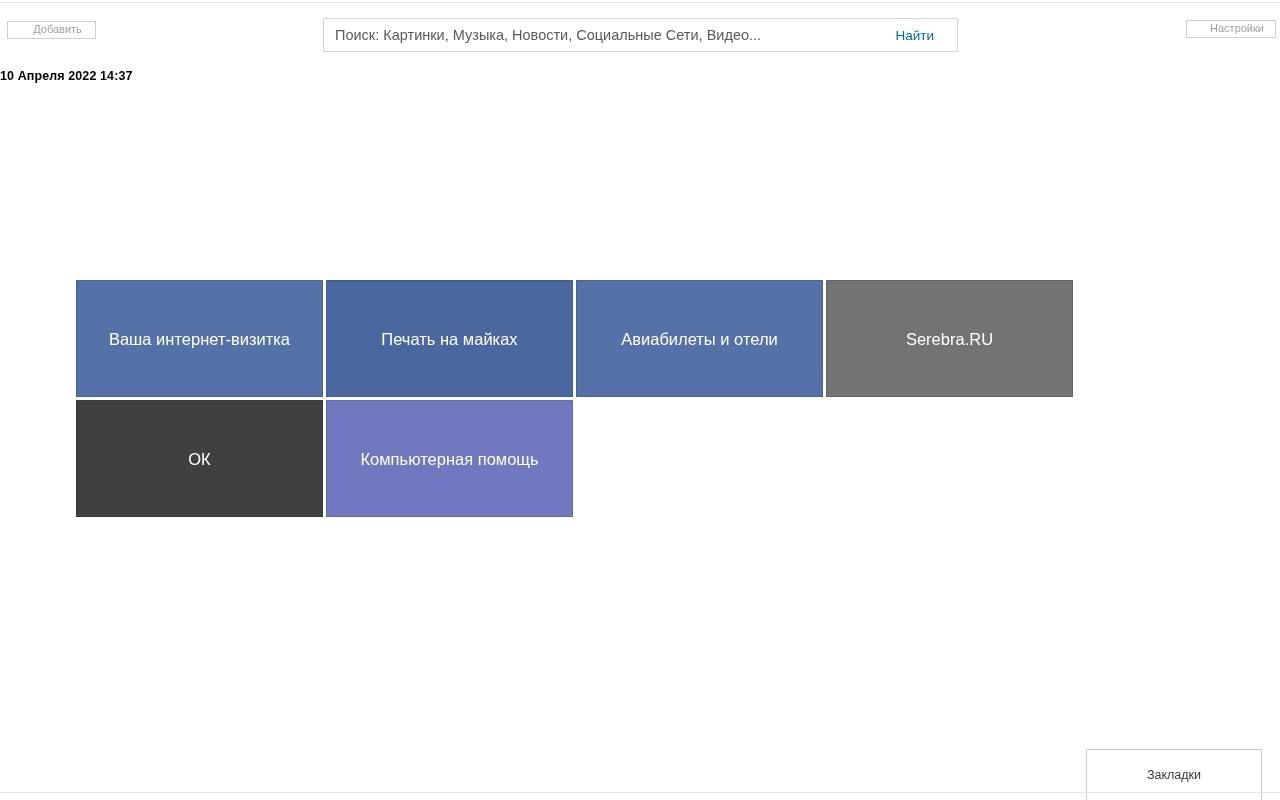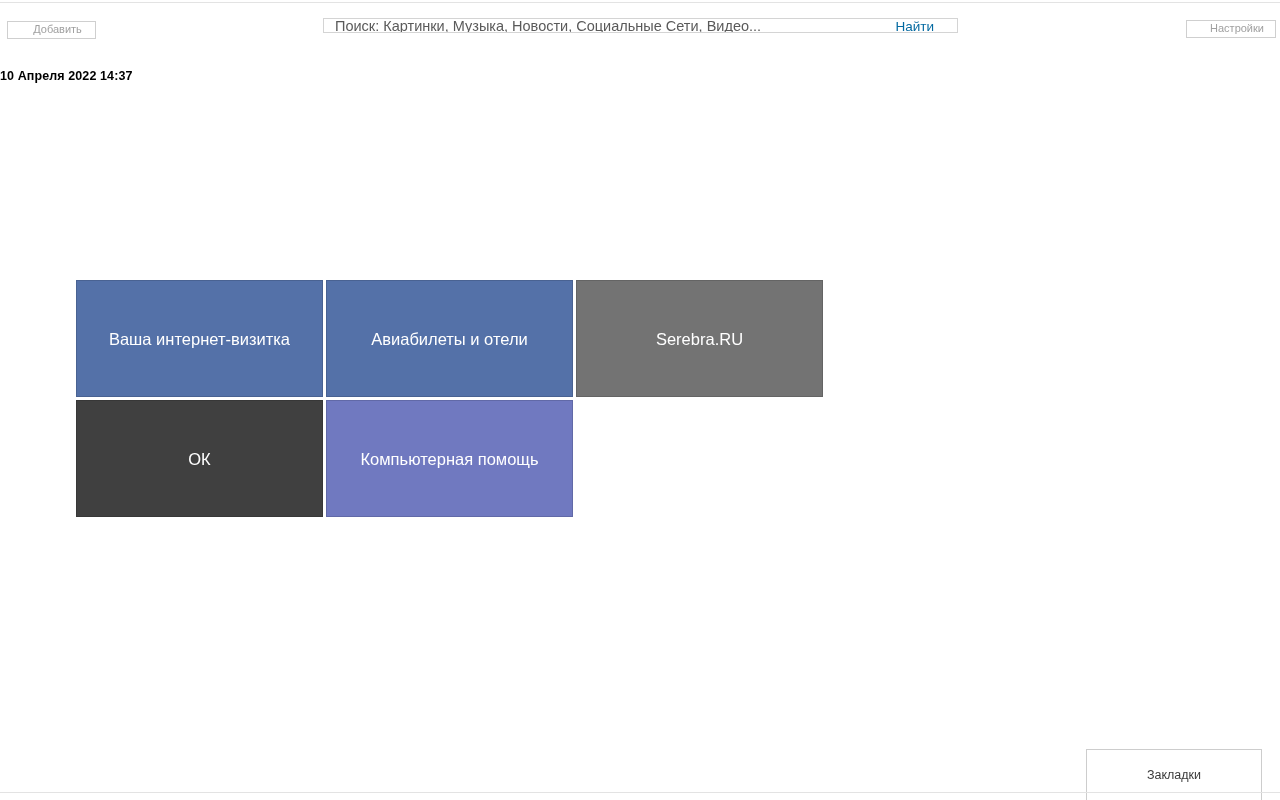--- a/index.html
+++ b/index.html
@@ -59,21 +59,21 @@
     left: 1186px;
     top: 20px;
     width: 90px;
   }
 
   .search-wrap {
     position: absolute;
     left: 323px;
     top: 18px;
     width: 635px;
-    height: 15px;
+    height: 34px;
     box-sizing: border-box;
     border: 1px solid #d4d4d4;
     background: #ffffff;
     display: flex;
     align-items: center;
   }
   .search-input {
     flex: 1 1 auto;
     border: 0;
     outline: 0;
@@ -182,20 +182,21 @@
   <button class="ghost-button settings-btn">Настройки</button>
 
 </div>
 
 <div class="datetime">10 Апреля 2022 14:37</div>
 
 <div class="tile-grid">
 
   <div class="tile-row row-1">
     <div class="tile" style="background-color: rgb(84, 113, 168);">Ваша интернет-визитка</div>
+    <div class="tile" style="background-color: rgb(74, 104, 159);">Печать на майках</div>
     <div class="tile" style="background-color: rgb(84, 113, 168);">Авиабилеты и отели</div>
     <div class="tile" style="background-color: #737373;">Serebra.RU</div>
   </div>
 
   <div class="tile-row row-2">
     <div class="tile" style="background-color: #404040;">ОК</div>
     <div class="tile" style="background-color: rgb(112, 121, 192);">Компьютерная помощь</div>
   </div>
 
 </div>

